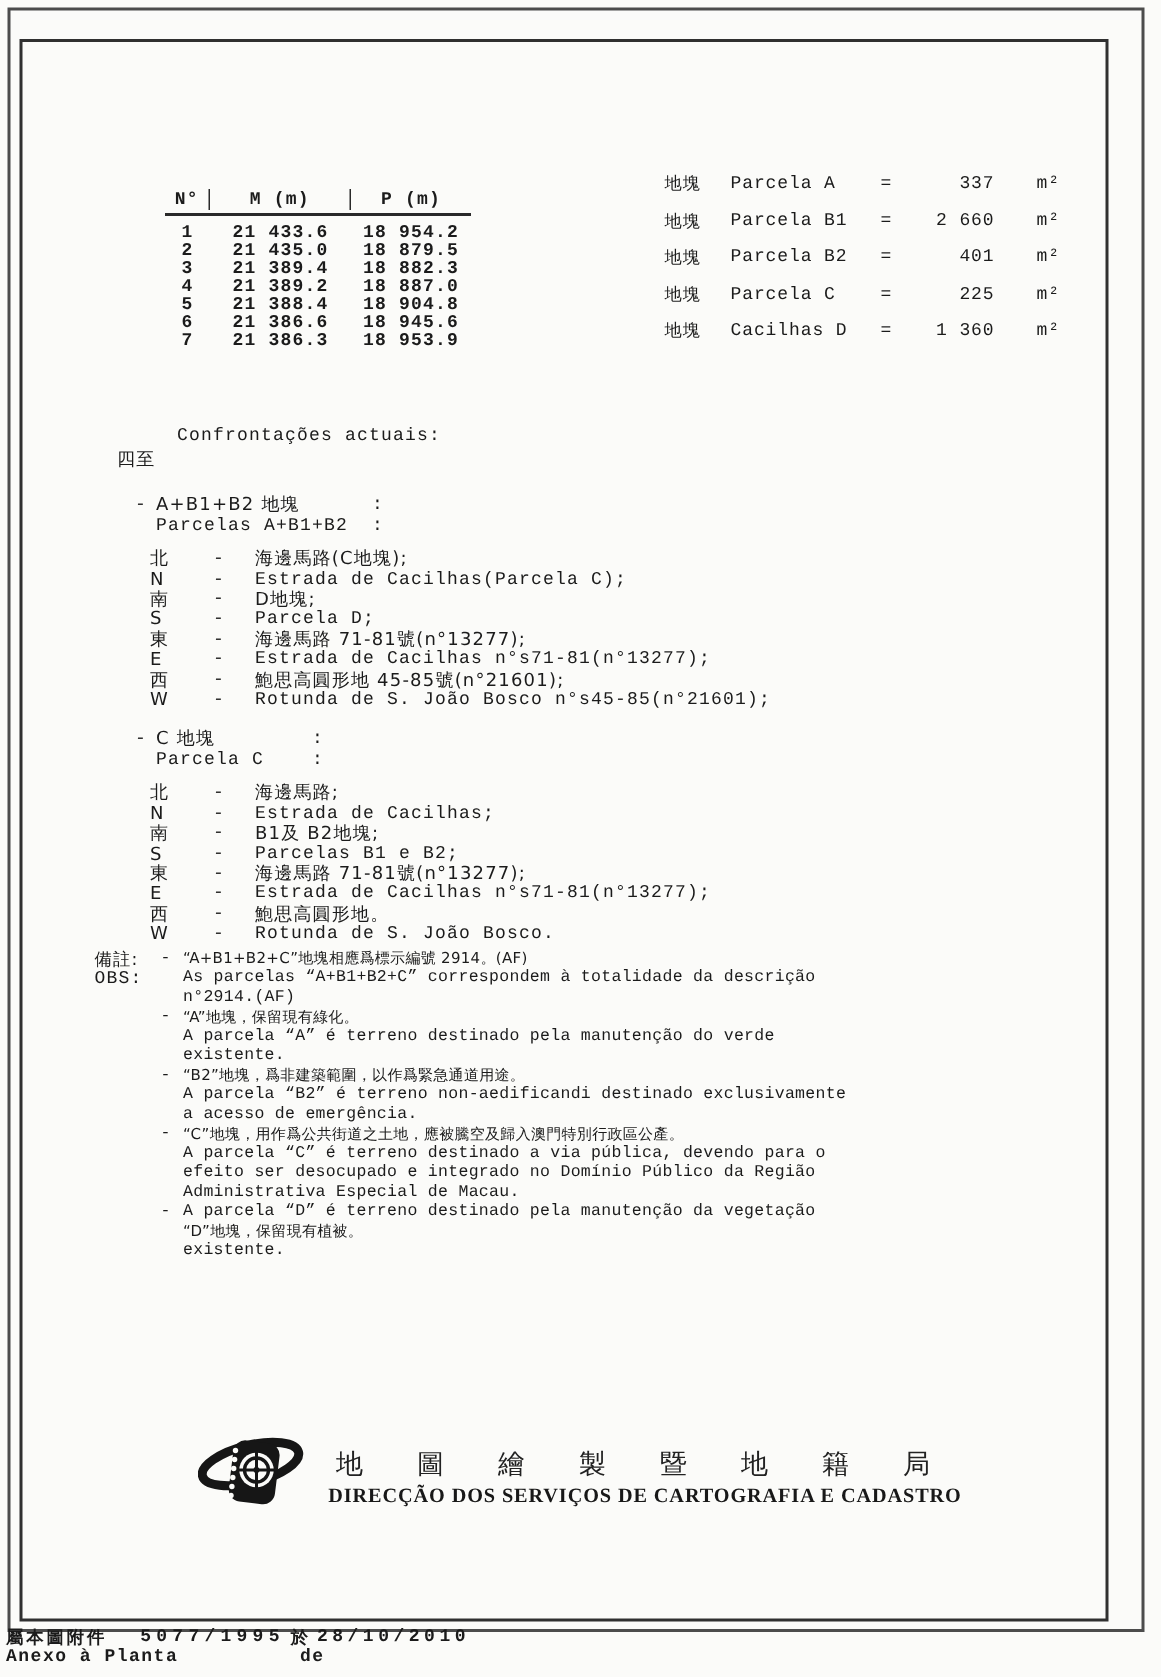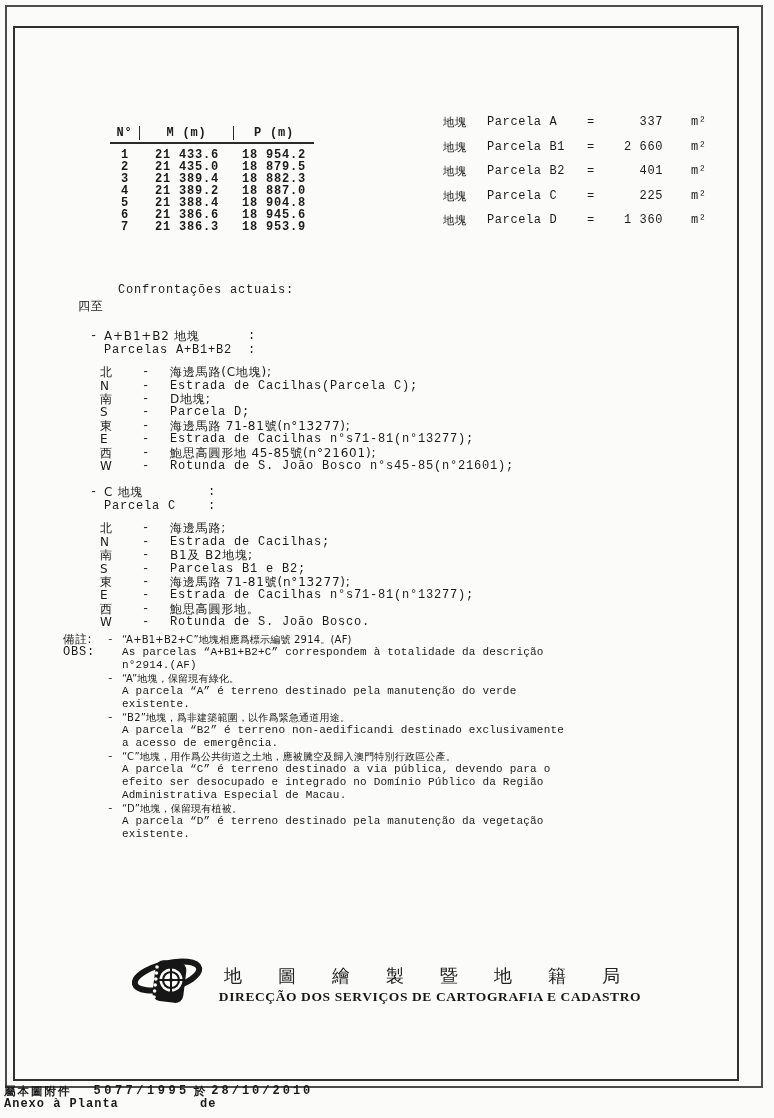--- a/index.html
+++ b/index.html
@@ -156,21 +156,21 @@
     </div>
     <div class="a-row">
       <span class="a-cjk">地塊</span>
       <span class="a-label">Parcela C</span>
       <span class="a-eq">=</span>
       <span class="a-val">225</span>
       <span class="a-unit">m²</span>
     </div>
     <div class="a-row">
       <span class="a-cjk">地塊</span>
-      <span class="a-label">Parcela D</span>
+      <span class="a-label">Cacilhas D</span>
       <span class="a-eq">=</span>
       <span class="a-val">1 360</span>
       <span class="a-unit">m²</span>
     </div>
   </div>
 
   <div class="confr">
     <div class="confr-head">
       <span class="h-cjk">四至</span>
       <span class="h-pt">Confrontações actuais:</span>
@@ -328,22 +328,22 @@
         <div class="obs-lines">
           <div class="obs-line cjk">“C”地塊，用作爲公共街道之土地，應被騰空及歸入澳門特別行政區公產。</div>
           <div class="obs-line">A parcela “C” é terreno destinado a via pública, devendo para o</div>
           <div class="obs-line">efeito ser desocupado e integrado no Domínio Público da Região</div>
           <div class="obs-line">Administrativa Especial de Macau.</div>
         </div>
       </div>
       <div class="obs-item">
         <span class="obs-dash">-</span>
         <div class="obs-lines">
+          <div class="obs-line">A parcela “D” é terreno destinado pela manutenção da vegetação</div>
           <div class="obs-line cjk">“D”地塊，保留現有植被。</div>
-          <div class="obs-line">A parcela “D” é terreno destinado pela manutenção da vegetação</div>
           <div class="obs-line">existente.</div>
         </div>
       </div>
     </div>
   </div>
 
   <div class="footer">
     <svg class="logo" width="76" height="58" viewBox="0 0 76 58">
       <ellipse cx="35" cy="22" rx="33" ry="12.5" fill="none" stroke="#161616" stroke-width="6" transform="rotate(-14 35 22)"></ellipse>
       <rect x="22" y="7" width="31" height="41" rx="8" fill="#161616" transform="rotate(7 37 27)"></rect>

